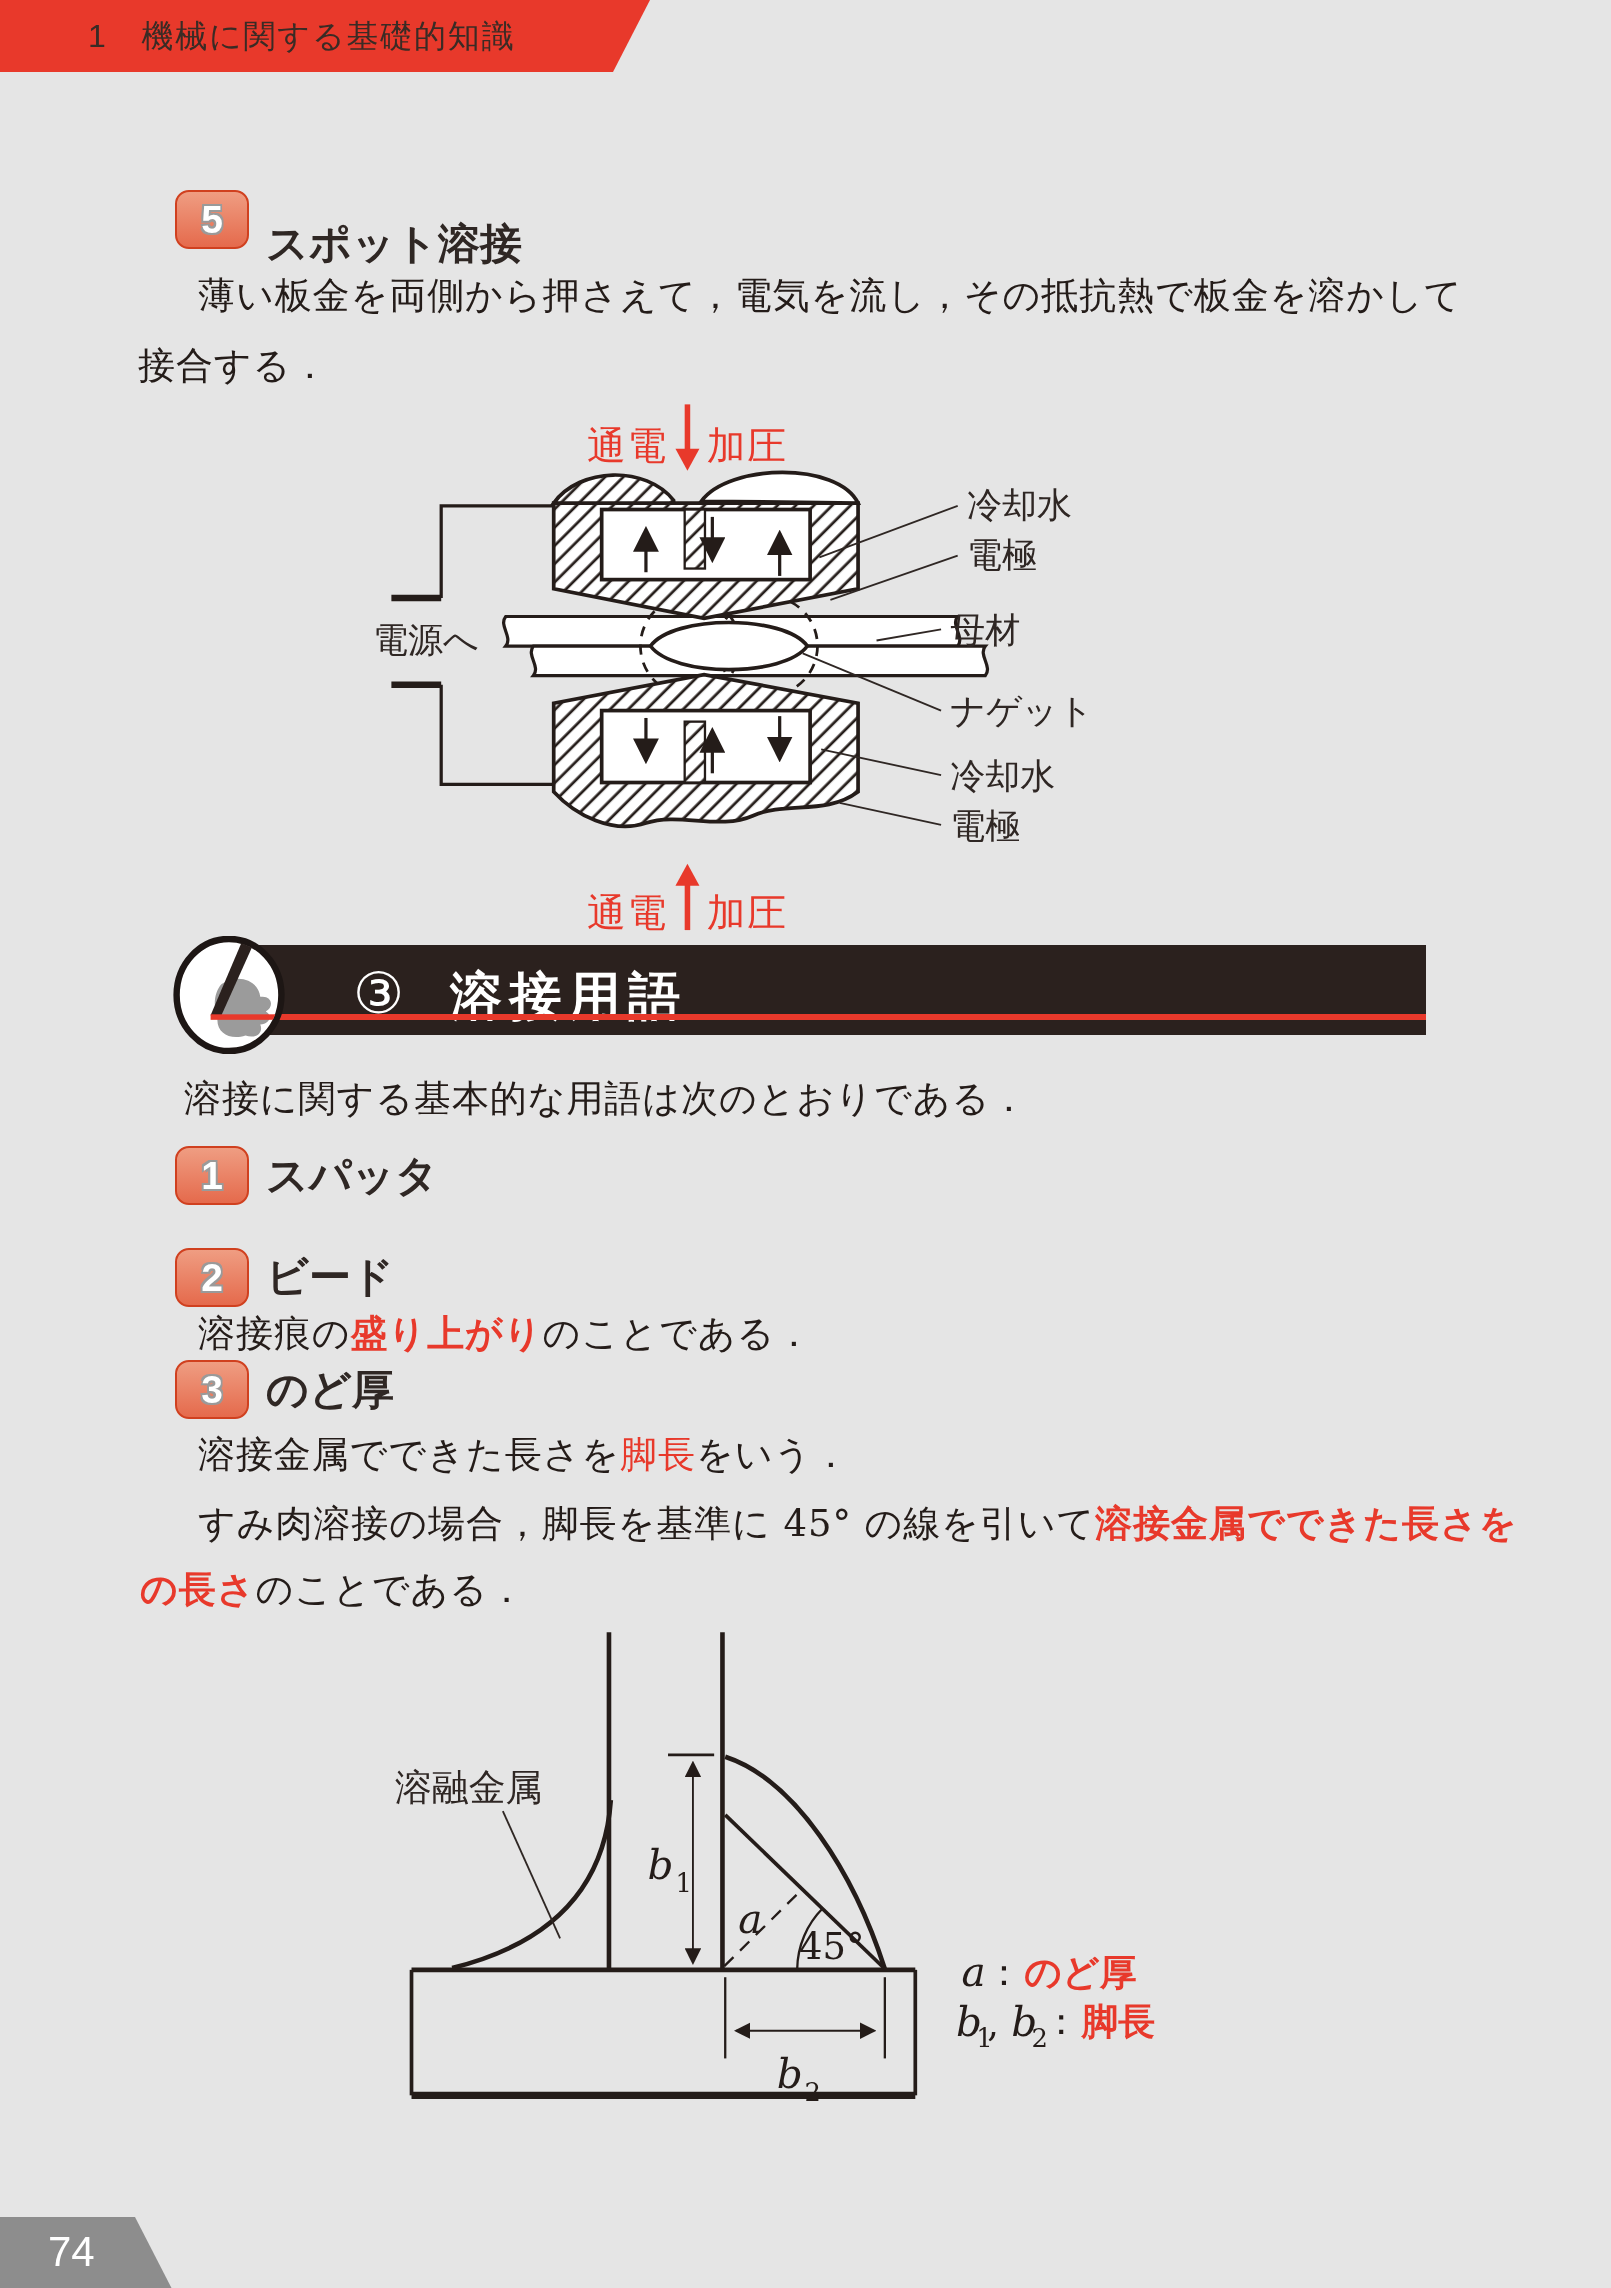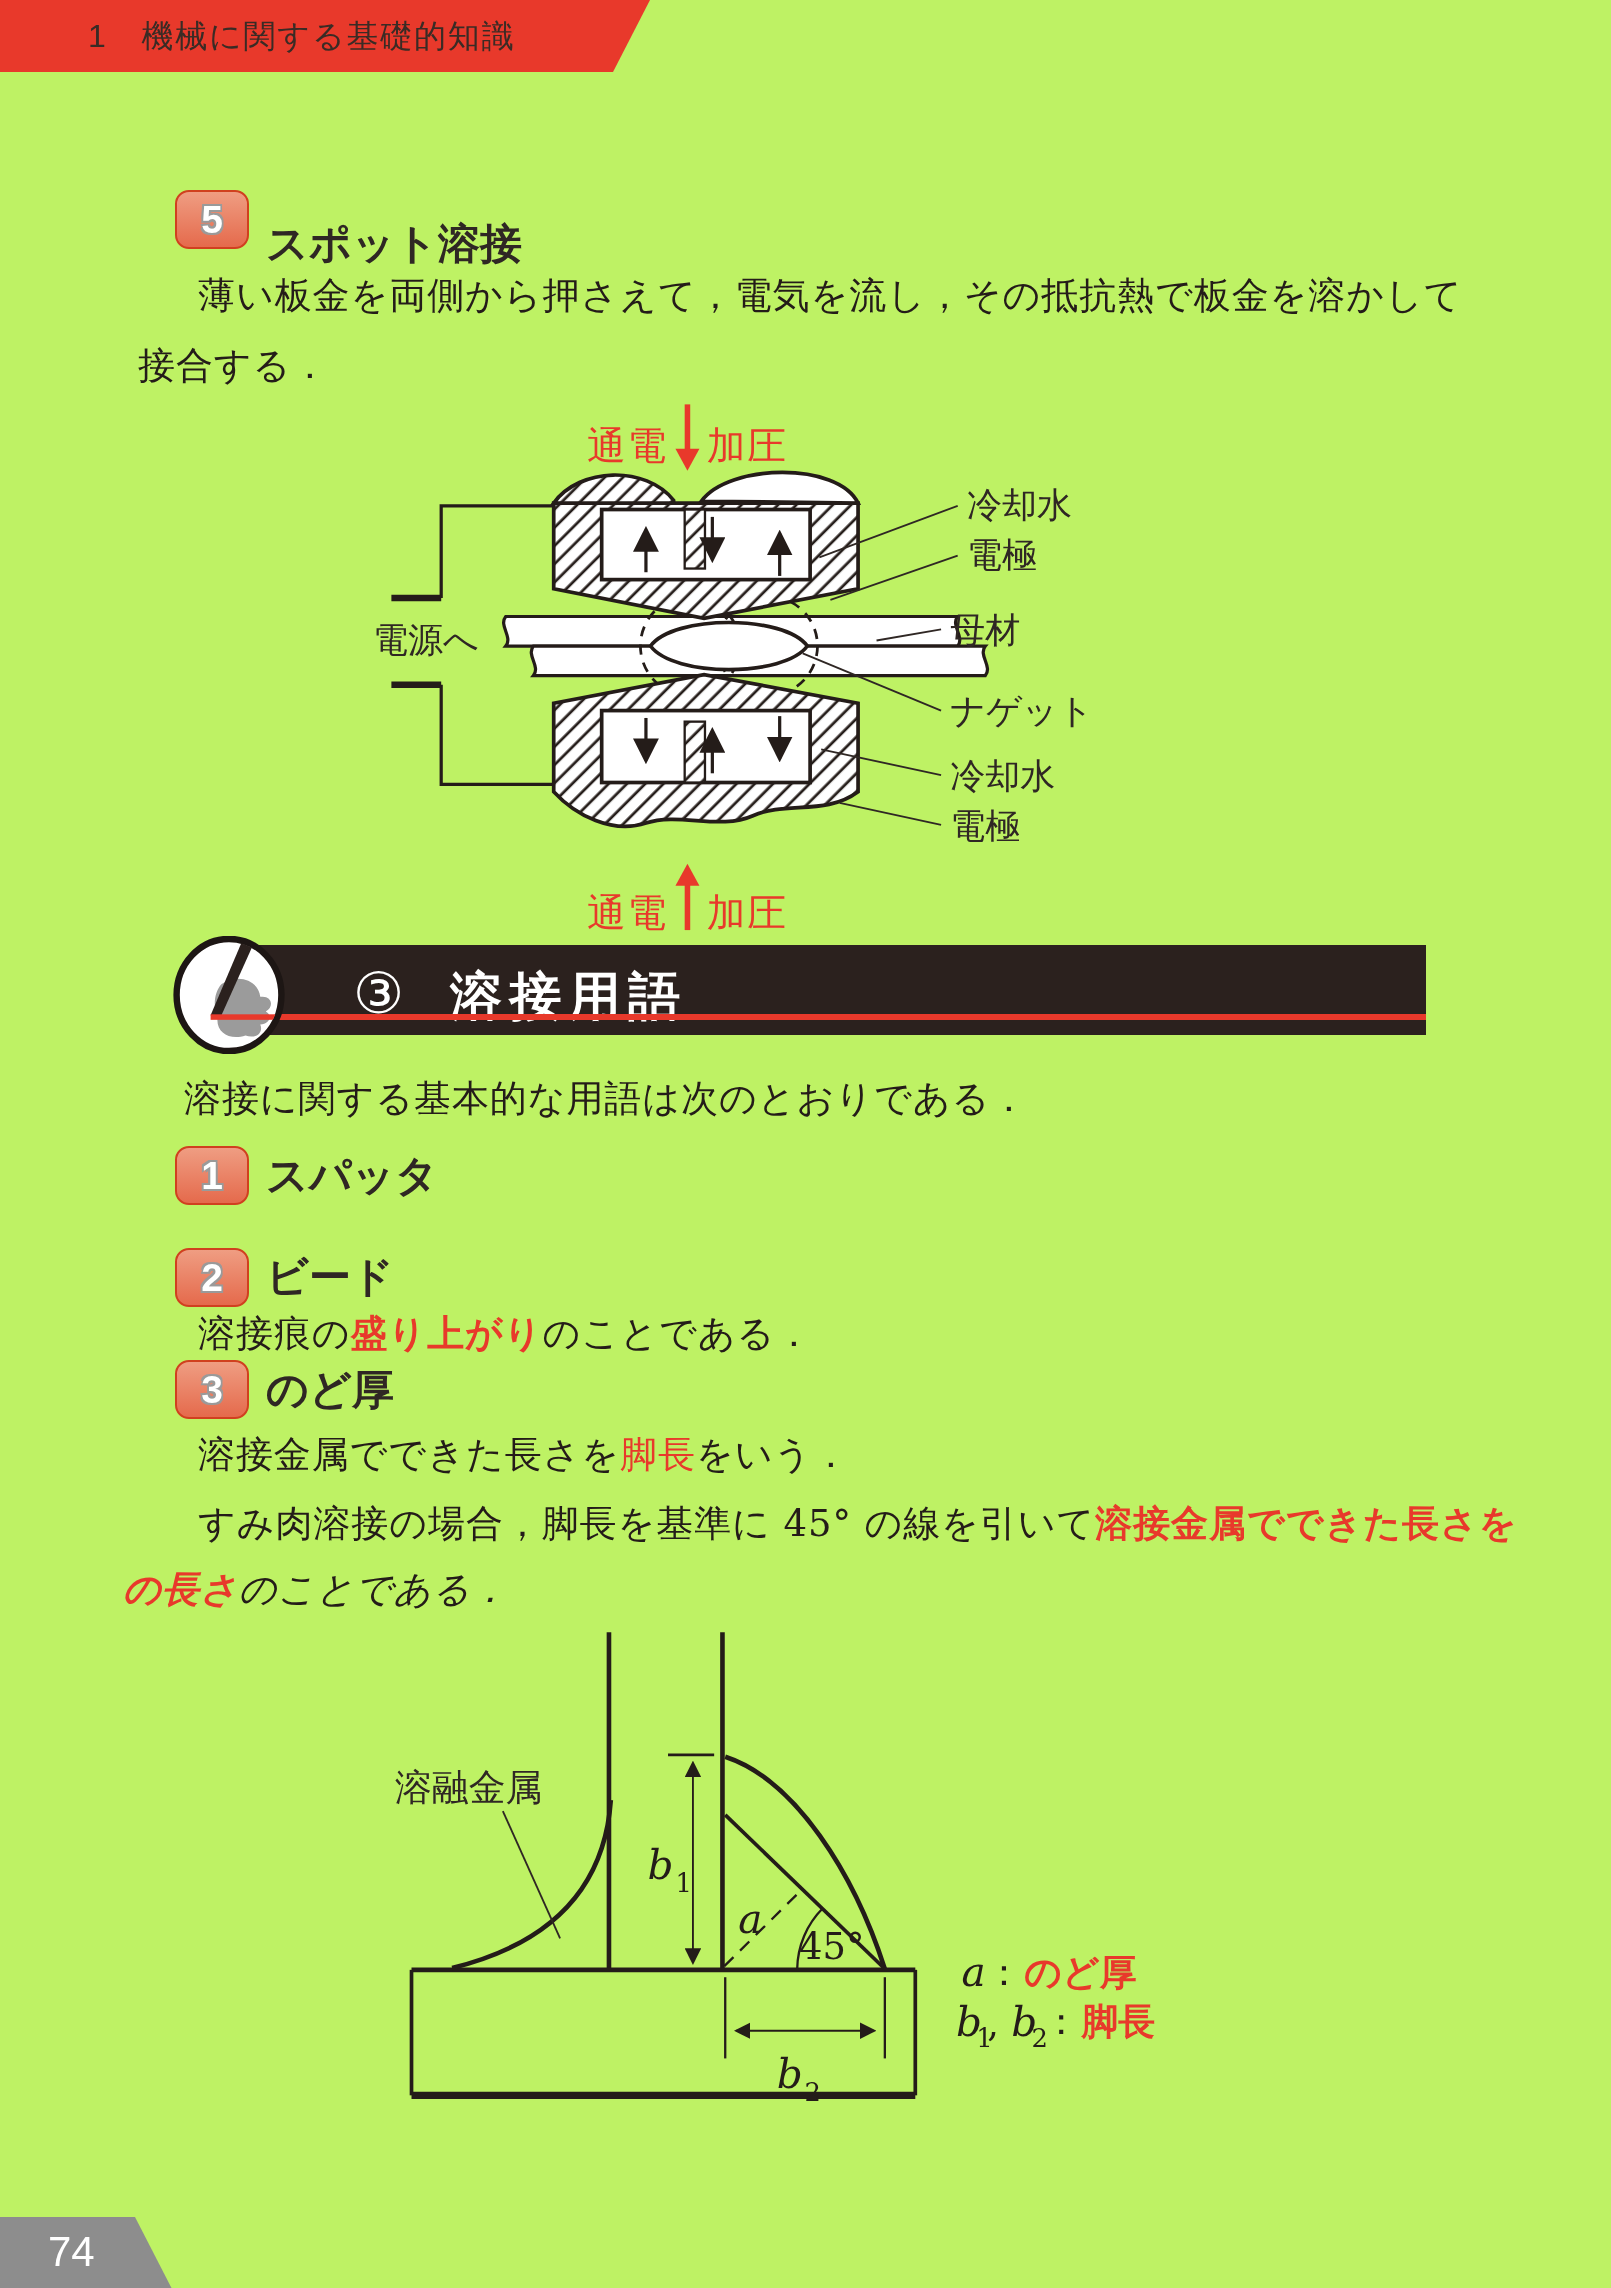--- a/index.html
+++ b/index.html
@@ -1,16 +1,16 @@
 <!DOCTYPE html>
 <html style="font-size:14.8px"><head>
 <meta charset="utf-8">
 <style>
   html,body{margin:0;padding:0;background:#fff;}
-  .page{position:relative;width:1611px;height:2289px;background:#bef264;overflow:hidden;
+  .page{position:relative;width:1611px;height:2289px;background:#e5e5e5;overflow:hidden;
         font-family:"Liberation Sans",sans-serif;color:#2f2724;text-align:right;}
   .abs{position:absolute;}
   
   .chapter-banner{left:0;top:0;width:650px;height:72px;background:#e8392b;
       clip-path:polygon(0 0,650px 0,613px 72px,0 72px);}
   .chapter-banner span{position:absolute;left:88px;top:0;line-height:72px;font-size:32px;
       color:#3a2b25;letter-spacing:1.8px;}
   
   .num-badge{width:70px;height:55px;border-radius:14px;border:2.8px solid #d0401f;
       background:linear-gradient(180deg,#ef9d82,#e56a4c);display:flex;align-items:center;
@@ -172,21 +172,21 @@
   </div>
   <div class="abs term-title" style="left:266px;top:1251px;">ビード</div>
   <div class="abs body-line" style="left:198px;top:1311px;"><span>溶接痕の</span><span class="red-b">盛り上がり</span><span>のことである．</span></div>
 
   <div class="abs num-badge" style="left:175px;top:1360px;">
     <span>3</span>
   </div>
   <div class="abs term-title" style="left:266px;top:1364px;">のど厚</div>
   <div class="abs body-line" style="left:198px;top:1432px;"><span>溶接金属でできた長さを</span><span class="red-s">脚長</span><span>をいう．</span></div>
   <div class="abs body-line" style="left:198px;top:1501px;"><span>すみ肉溶接の場合，脚長を基準に 45° の線を引いて</span><span class="red-b">溶接金属でできた長さを</span></div>
-  <div class="abs body-line" style="left:123px;top:1567px;font-style:italic;"><span class="red-b">の長さ</span><span>のことである．</span></div>
+  <div class="abs body-line" style="left:140px;top:1567px;"><span class="red-b">の長さ</span><span>のことである．</span></div>
 
   <svg class="abs" style="left:0;top:1620px;" width="1611" height="517" viewBox="0 1755 1746 560">
     <defs>
       <marker id="arrD" viewBox="0 0 10 10" refX="8.5" refY="5" markerWidth="9" markerHeight="9" orient="auto-start-reverse">
         <path d="M0,0 L10,5 L0,10 Z" fill="#241c19"></path>
       </marker>
     </defs>
 
     <g stroke="#241c19" fill="none">
       <line x1="660" y1="1768" x2="660" y2="2134" stroke-width="5"></line>

